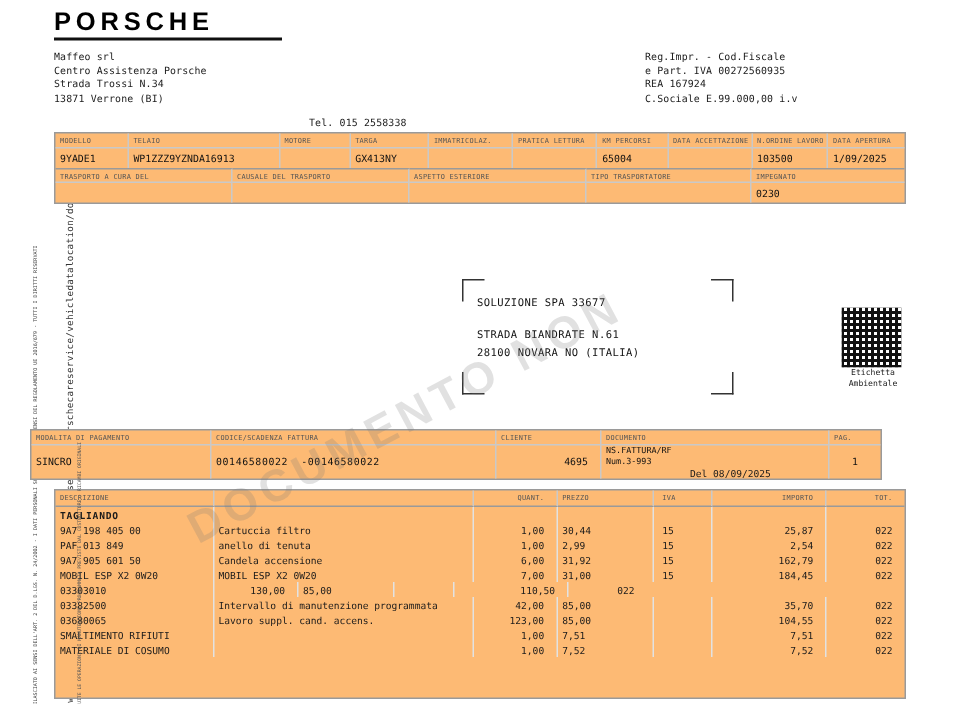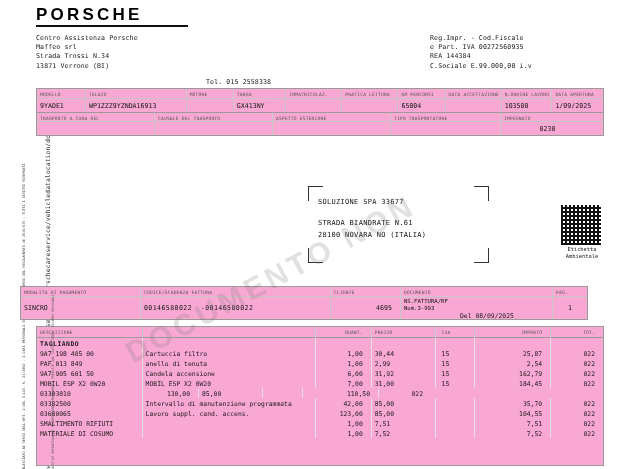--- a/index.html
+++ b/index.html
@@ -83,21 +83,21 @@
     line-height: 4.4px;
     color: #444;
     white-space: nowrap;
   }
 
   
   .tbl {
     position: absolute;
     border: 1px solid #9a9a9a;
     box-sizing: border-box;
-    background: #f9a8d4;
+    background: #fdba74;
   }
   .row {
     display: flex;
     box-sizing: border-box;
   }
   .cell {
     box-sizing: border-box;
     padding: 1px 3px;
     font-size: 6.2px;
     line-height: 9px;
@@ -237,35 +237,35 @@
 <body>
 
 <div class="page">
 
   <div class="logo-wrap">
     <div class="logo-text">PORSCHE</div>
     <div class="logo-rule"></div>
   </div>
 
   <div class="hdr hdr-left">
+    <div>Maffeo srl</div>
     <div>Centro Assistenza Porsche</div>
-    <div>Maffeo srl</div>
     <div>Strada Trossi N.34</div>
     <div>13871 Verrone (BI)</div>
   </div>
 
   <div class="hdr hdr-mid">
     <div>Tel. 015 2558338</div>
     <div>Fax. 015 2557749</div>
   </div>
 
   <div class="hdr hdr-right">
     <div>Reg.Impr. - Cod.Fiscale</div>
     <div>e Part. IVA 00272560935</div>
-    <div>REA 144384</div>
+    <div>REA 167924</div>
     <div>C.Sociale E.99.000,00 i.v</div>
   </div>
 
   <div class="vurl">www.porsche.com/italy/accessoriesandservice/porschecareservice/vehicledatalocation/documentat</div>
   <div class="vlegal">DOCUMENTO RILASCIATO AI SENSI DELL'ART. 2 DEL D.LGS. N. 24/2002 - I DATI PERSONALI SONO TRATTATI AI SENSI DEL REGOLAMENTO UE 2016/679 - TUTTI I DIRITTI RISERVATI</div>
 
   <div class="tbl" id="vehicle-table">
     <div class="row hdr-row">
       <div class="cell" style="width:54px">MODELLO</div>
       <div class="cell" style="width:112px">TELAIO</div>
@@ -296,21 +296,21 @@
       <div class="cell" style="width:118px">CAUSALE DEL TRASPORTO</div>
       <div class="cell" style="width:118px">ASPETTO ESTERIORE</div>
       <div class="cell" style="width:110px">TIPO TRASPORTATORE</div>
       <div class="cell" style="width:102px">IMPEGNATO</div>
     </div>
     <div class="row val-row">
       <div class="cell" style="width:118px"></div>
       <div class="cell" style="width:118px"></div>
       <div class="cell" style="width:118px"></div>
       <div class="cell" style="width:110px"></div>
-      <div class="cell" style="width:102px; text-align:center; padding-right:12px">0230</div>
+      <div class="cell" style="width:102px; text-align:left; padding-right:12px">0230</div>
     </div>
   </div>
 
   <div class="crop-mark cm-tl"></div>
   <div class="crop-mark cm-tr"></div>
   <div class="crop-mark cm-bl"></div>
   <div class="crop-mark cm-br"></div>
 
   <div class="dest">
     <div>SOLUZIONE SPA 33677</div>

